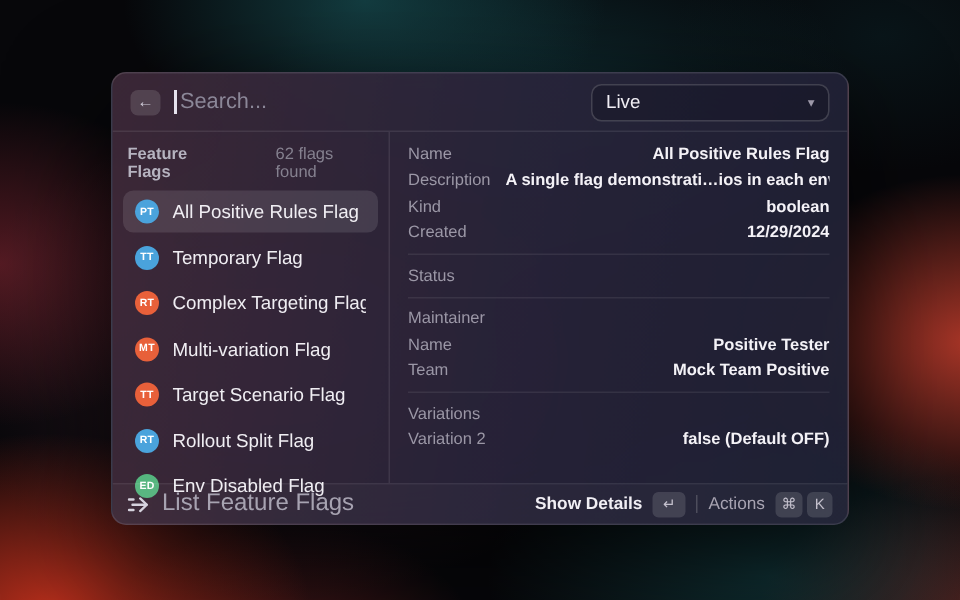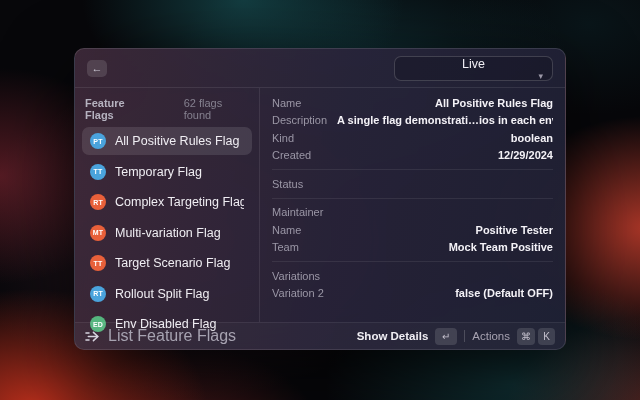--- a/index.html
+++ b/index.html
@@ -38,21 +38,21 @@
   .search-wrap { position:relative; flex:1; display:flex; align-items:center; height:100%; }
   .caret { position:absolute; left:0; top:11px; width:1.5px; height:16px; background:#e6e3ee; }
   .search-input {
     width:100%; background:transparent; border:none; outline:none;
     font-family:"Liberation Sans", sans-serif; font-size:14.5px; color:#f2f0f6; padding-left:4px;
   }
   .search-input::placeholder { color:#8b8798; }
   .dropdown {
     margin-left:auto; width:159px; height:25px; border:1px solid rgba(255,255,255,0.17);
     border-radius:7px; background:rgba(12,12,26,0.30);
-    display:flex; align-items:center; padding:0 9px; cursor:pointer;flex-direction:column;
+    display:flex; align-items:center; padding:0 9px; cursor:pointer;
   }
   .dropdown-value { font-size:12.5px; color:#f0eef4; }
   .dropdown-chevron { margin-left:auto; color:#9c98a8; font-size:9px; }
   .hdiv { height:1px; flex:0 0 1px; background:rgba(255,255,255,0.09); }
   
   .content { flex:1; display:flex; min-height:0; }
   .list-pane { width:184px; flex:0 0 184px; padding:6px 7px 0 7px; }
   .vdiv { width:1px; flex:0 0 1px; background:rgba(255,255,255,0.09); }
   .detail-pane { flex:1; padding:3px 0 0 0; min-width:0; }
   .list-header { display:flex; align-items:baseline; gap:7px; padding:3px 3px 6px 3px; }
@@ -102,20 +102,24 @@
   .keys { display:flex; gap:3px; }
 </style>
 </head>
 <body>
 
 <div class="window">
 
   <div class="searchbar">
     <div class="back-btn">
       <span>←</span>
+    </div>
+    <div class="search-wrap">
+      <div class="caret"></div>
+      <input class="search-input" type="text" placeholder="Search..." style="">
     </div>
     <div class="dropdown">
       <span class="dropdown-value">Live</span>
       <span class="dropdown-chevron">▾</span>
     </div>
   </div>
 
   <div class="hdiv"></div>
 
   <div class="content">

